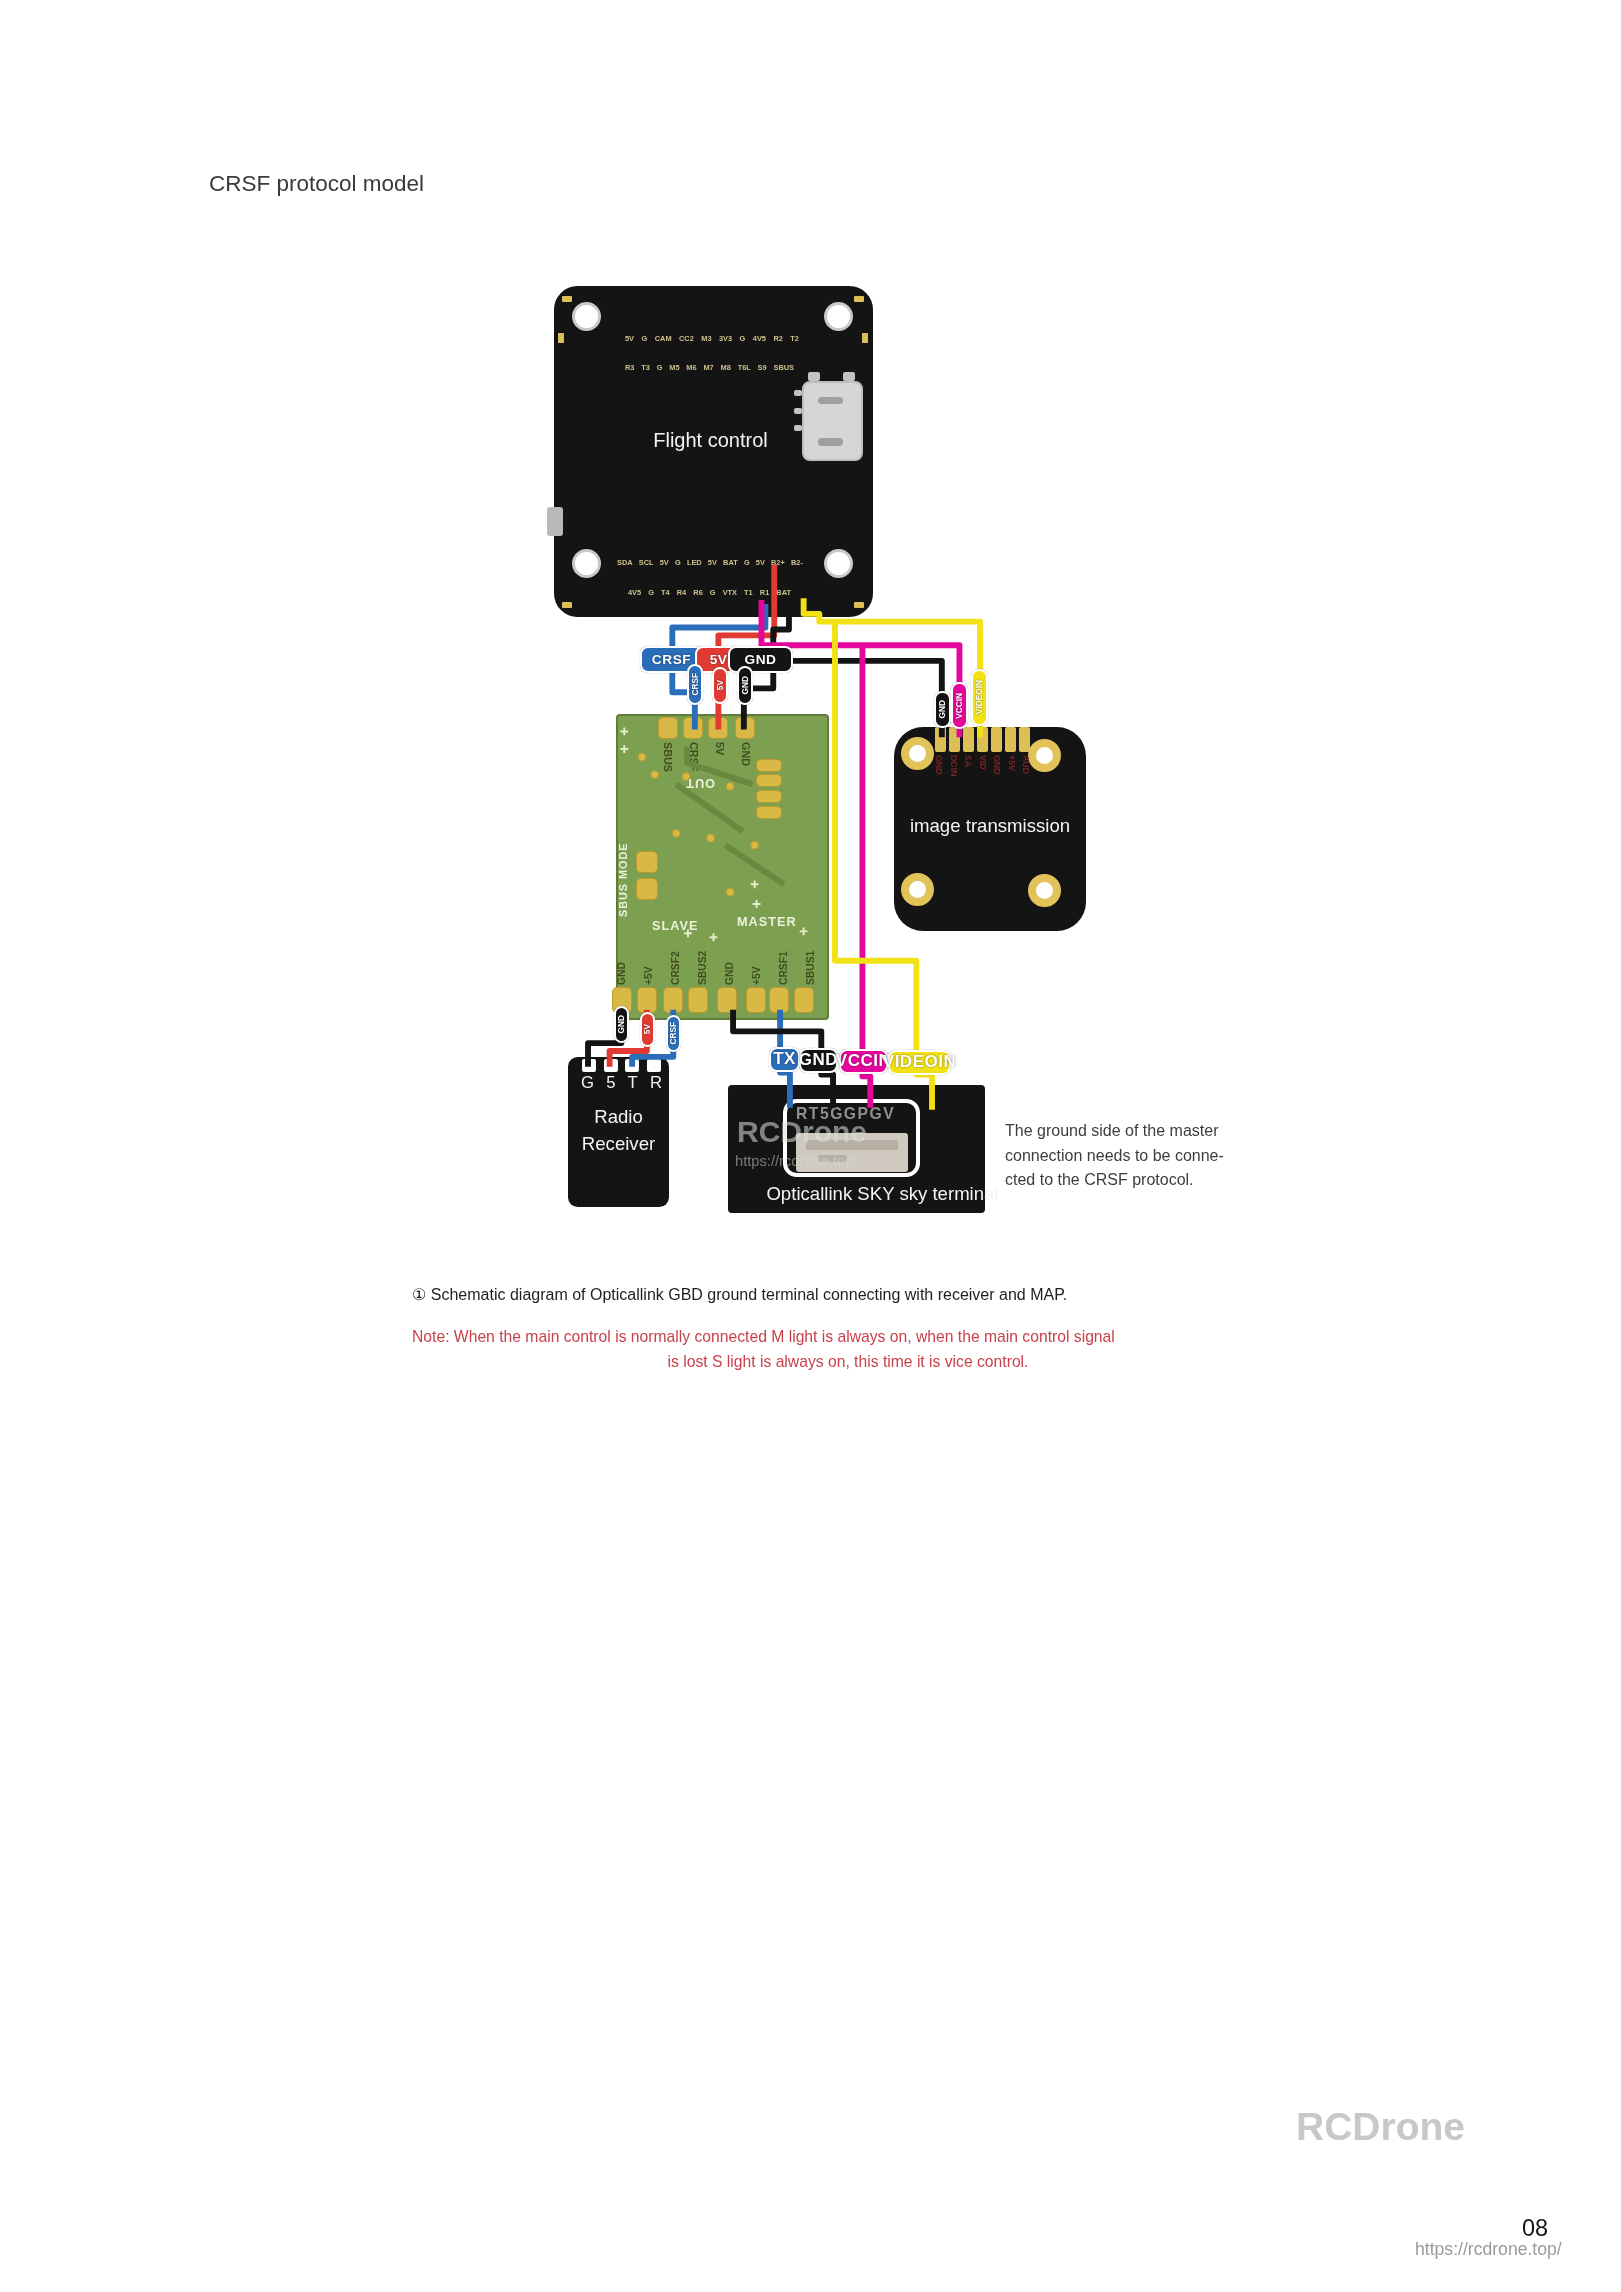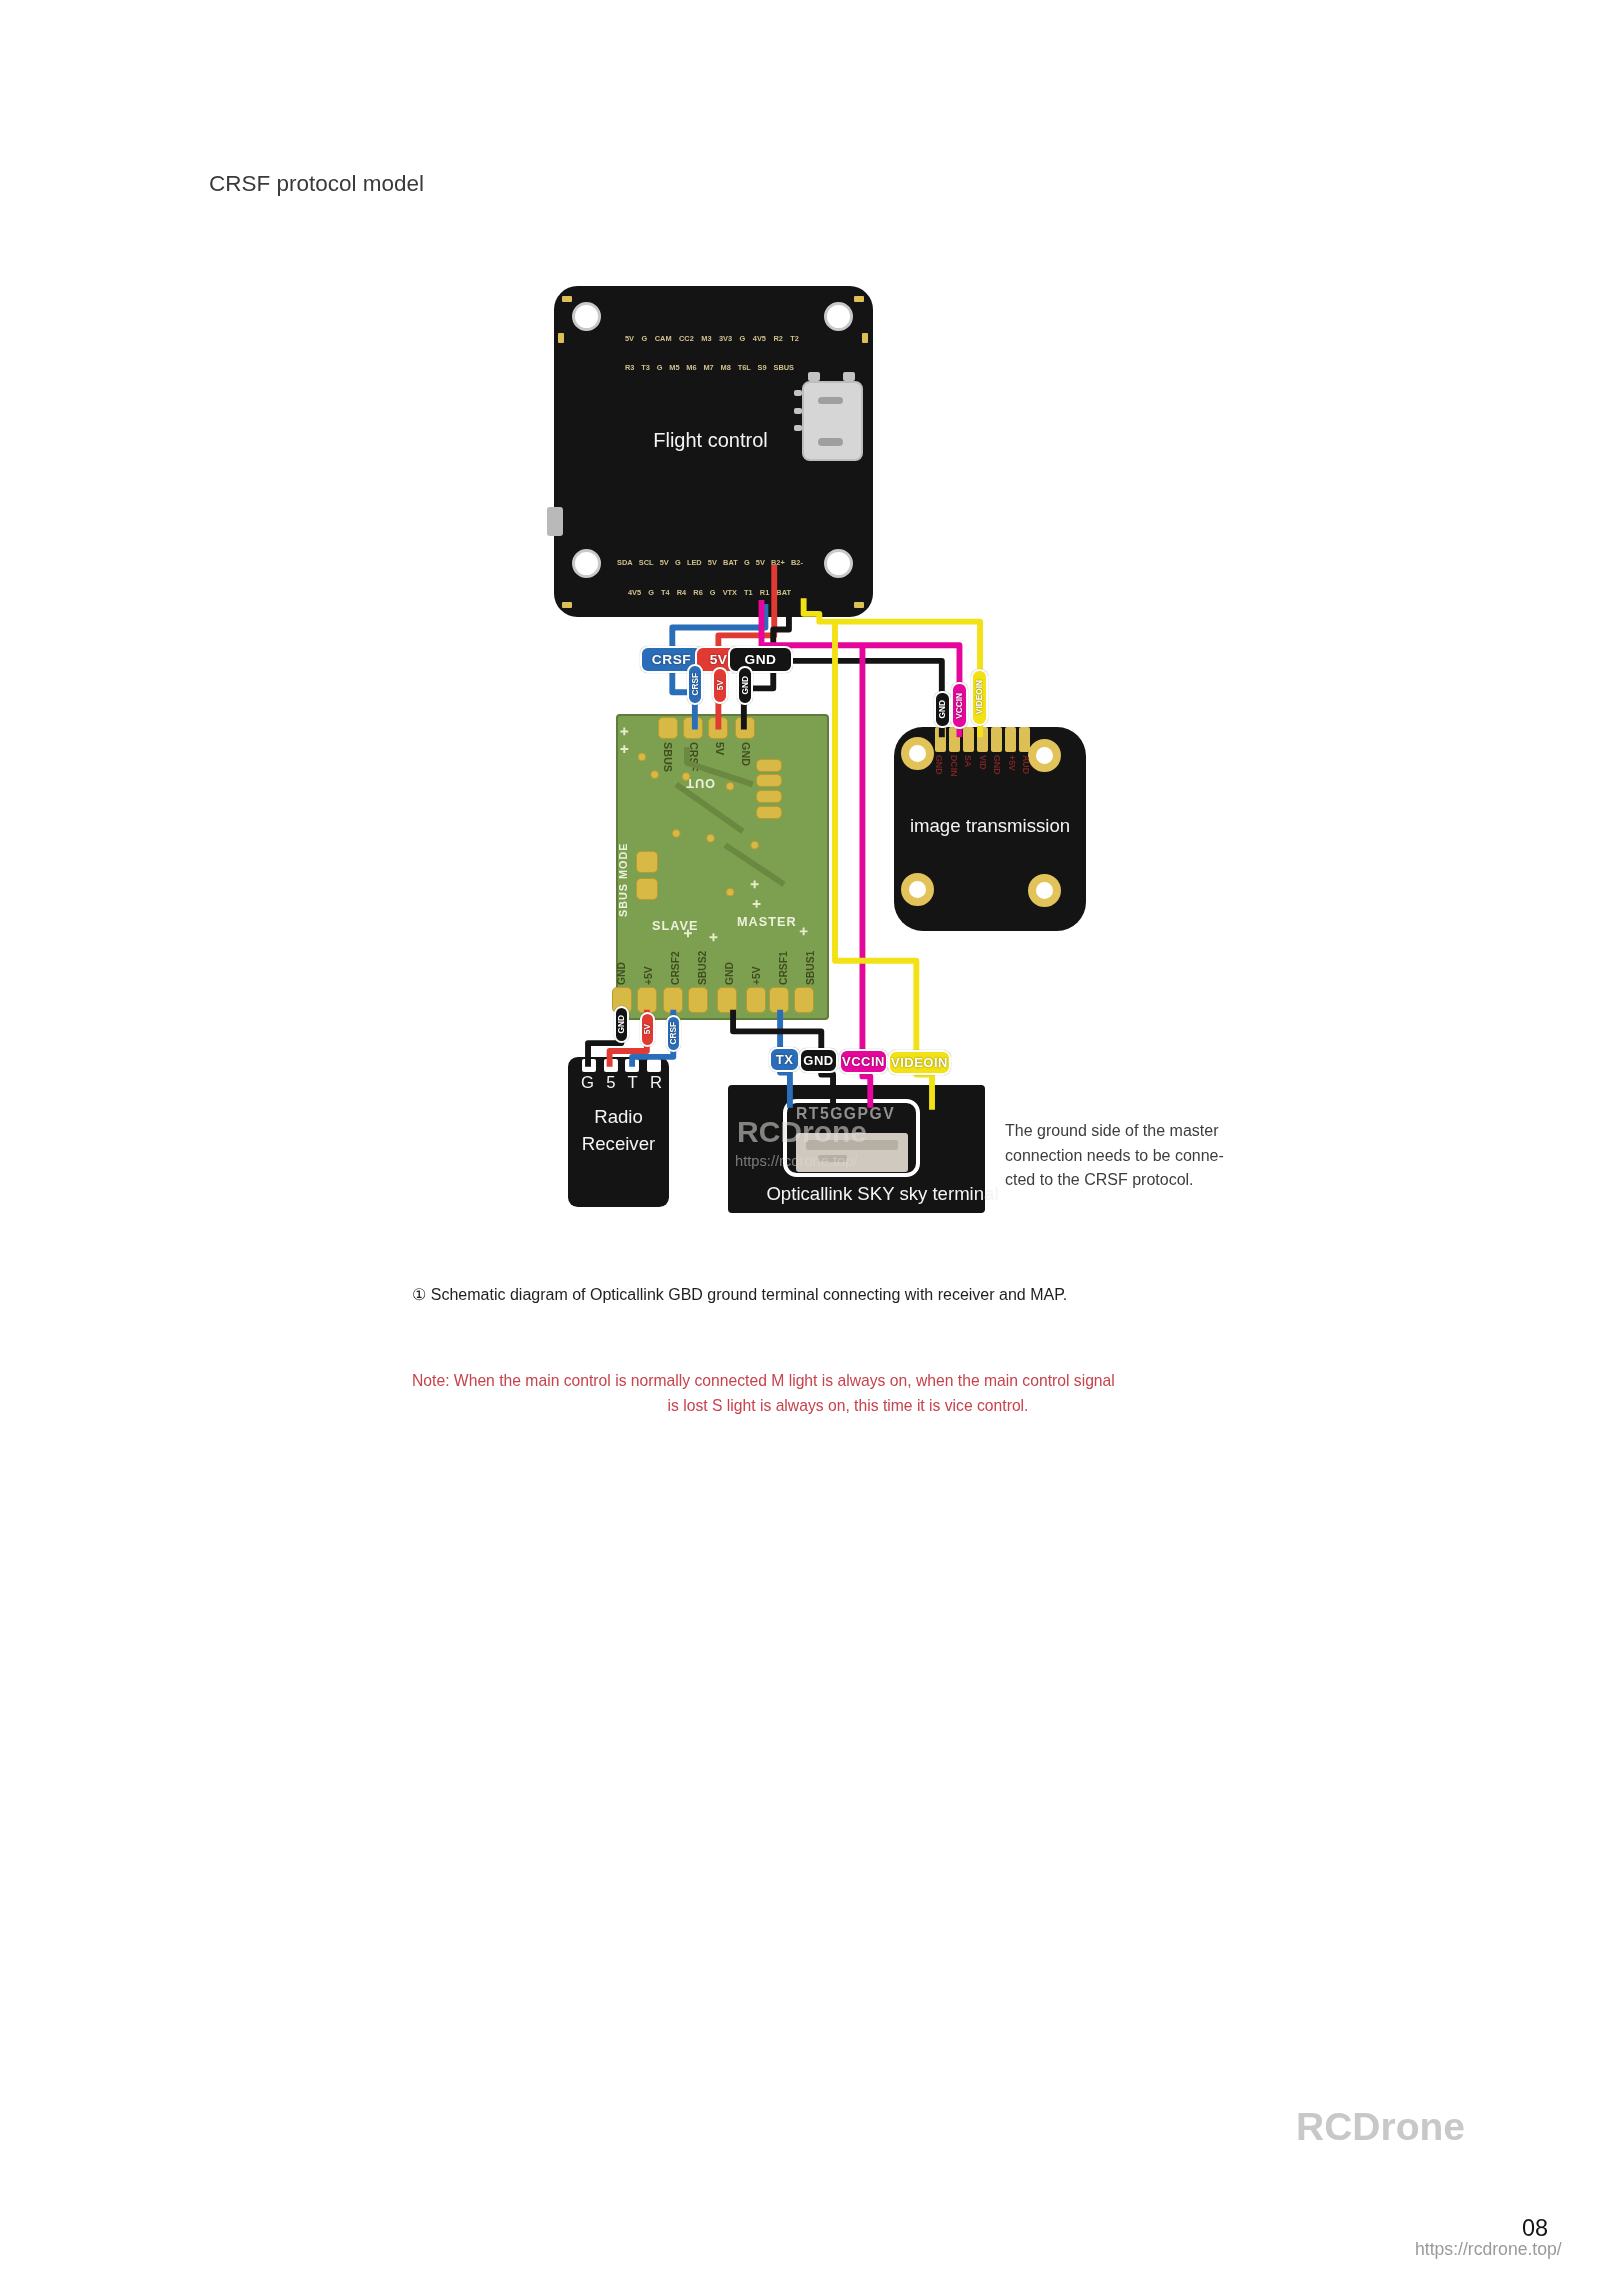--- a/index.html
+++ b/index.html
@@ -39,21 +39,21 @@
   .gbd-pins-bot{position:absolute;display:flex;justify-content:space-between;}
   .gbd-pins-bot span{writing-mode:vertical-rl;transform:rotate(180deg);color:#3f4e1e;font-weight:700;font-size:10.3px;}
   .vtx-pins{position:absolute;display:flex;justify-content:space-between;}
   .vtx-pins span{writing-mode:vertical-rl;color:#7a2424;font-weight:700;font-size:8.8px;}
   .rx-pins{position:absolute;display:flex;justify-content:space-between;color:#f2f2f2;font-size:16.7px;}
 
   
   .pill{position:absolute;border:2.5px solid #fff;border-radius:7.8px;box-sizing:border-box;display:flex;align-items:center;justify-content:center;color:#fff;font-weight:700;box-shadow:0 0 1px rgba(0,0,0,.45);}
   .pill span{text-shadow:0 0 2px rgba(0,0,0,.55);letter-spacing:0.5px;}
   .pill.h span{font-size:13.7px;}
-  .pill.sm span{font-size:13px;}
+  .pill.sm span{font-size:17px;}
   .pill.v span{writing-mode:vertical-rl;transform:rotate(180deg);font-size:8.3px;letter-spacing:0;}
   .c-blue{background:var(--c-blue,#2a6db8);}
   .c-red{background:var(--c-red,#e03a33);}
   .c-magenta{background:var(--c-magenta,#e5079b);}
   .c-yellow{background:var(--c-yellow,#f2e215);}
   .c-black{background:var(--c-black,#141414);}
 
   
   svg.wires{position:absolute;left:0;top:0;pointer-events:none;}
   svg.wires polyline{fill:none;stroke-width:6;stroke-linejoin:round;}
@@ -400,21 +400,21 @@
       <span>VIDEOIN</span>
     </div>
 
   <div class="abs sidenote" style="left:1005px;top:1119px;width:314px;">
     <div>The ground side of the master</div>
     <div>connection needs to be conne-</div>
     <div>cted to the CRSF protocol.</div>
   </div>
 
   <div class="abs caption" style="left:412px;top:1285px;">①  Schematic diagram of Opticallink GBD ground terminal  connecting with receiver and MAP.</div>
-  <div class="abs note" style="left:412px;top:1325px;margin-top:44px;">
+  <div class="abs note" style="left:412px;top:1325px;">
     <div>Note: When the main control is normally connected M light is always on, when the main control signal</div>
     <div style="text-align:center;">is lost S light is always on, this time it is vice control.</div>
   </div>
 
   <div class="abs footer-wm" style="left:1296px;top:2105px;">RCDrone</div>
   <div class="abs pageno" style="left:1522px;top:2215px;">08</div>
   <div class="abs siteurl" style="left:1415px;top:2239px;">https://rcdrone.top/</div>
 
 </div>
 

